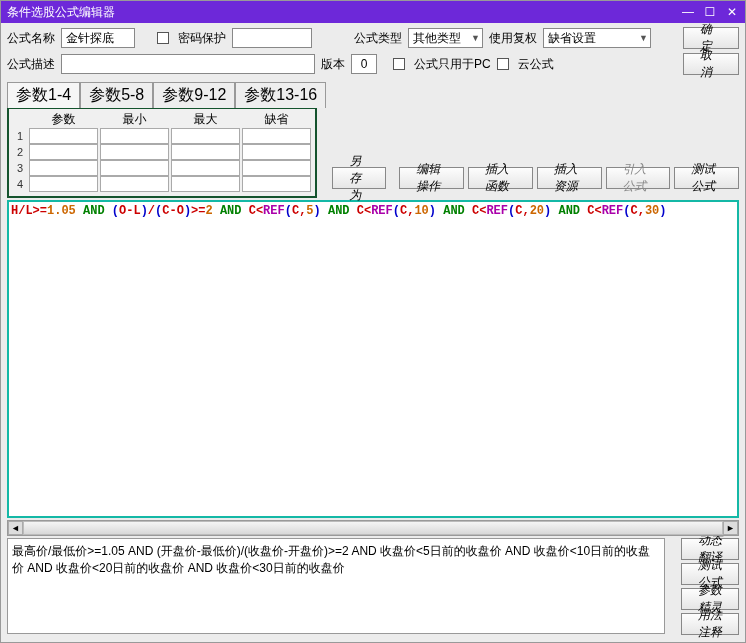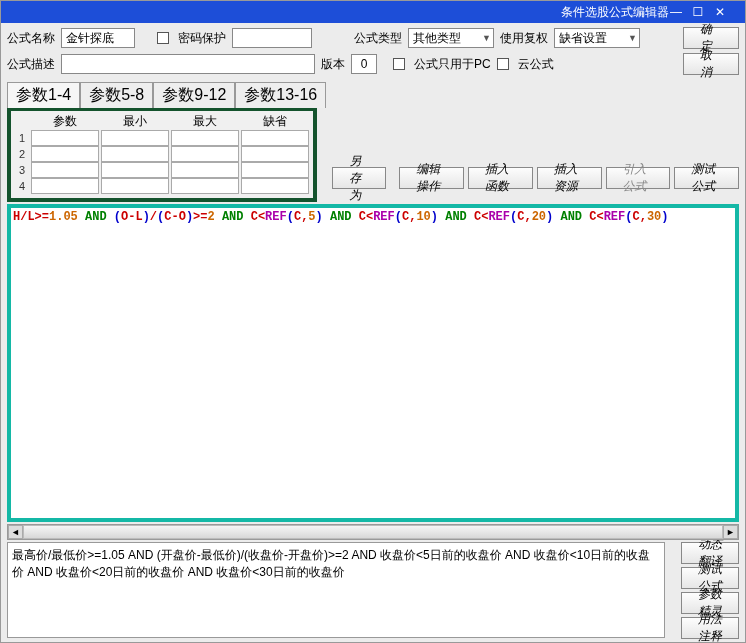--- a/index.html
+++ b/index.html
@@ -7,27 +7,27 @@
     margin: 0;
     font-family: "Microsoft YaHei", "SimSun", sans-serif;
     font-size: 12px;
     background: #ececec;
     width: 746px;
     height: 643px;
     overflow: hidden;
     border: 1px solid #999;
   }
   .titlebar {
-    background: #1d4ed8;
+    background: #6d28d9;
     color: #fff;
     height: 22px;
     display: flex;
     align-items: center;
-    padding: 0 18px;
-    justify-content: flex-end;
+    padding: 0 6px;
+    justify-content: space-between;
   }
   .titlebar .title { font-size: 12px; }
   .titlebar .controls { display: flex; gap: 8px; }
   .titlebar .ctrl { width: 14px; height: 14px; display: flex; align-items: center; justify-content: center; font-size: 12px; cursor: default; }
   .form-area { padding: 4px 6px 2px 6px; display: flex; flex-direction: column; gap: 4px; }
   .row { display: flex; align-items: center; gap: 6px; }
   .label { white-space: nowrap; }
   input[type=text] { height: 20px; border: 1px solid #888; background: #fff; padding: 0 4px; font-size: 12px; }
   .btn {
     height: 22px;
@@ -60,34 +60,34 @@
     border: 1px solid #999;
     border-bottom: none;
     padding: 2px 8px;
     font-size: 16px;
     background: #eee;
     position: relative;
     top: 1px;
   }
   .tab.active { background: #f6f6f6; }
   .param-table {
-    border: 4px solid #14532d;
+    border: 2px solid #14532d;
     background: #f0f0f0;
     padding: 2px 4px 4px 4px;
     width: 310px;
   }
   .param-head, .param-row { display: flex; align-items: center; gap: 2px; }
   .param-head div { flex: 1; text-align: center; font-size: 12px; }
   .param-head .rownum { width: 14px; flex: none; }
   .param-row .rownum { width: 14px; text-align: center; font-size: 11px; color: #333; }
   .param-cell { flex: 1; height: 16px; border: 1px solid #aaa; background: #fff; }
   .mid-row { display: flex; align-items: flex-start; padding: 2px 6px; gap: 6px; }
   .code-area {
     margin: 0 6px;
-    border: 4px solid #14b8a6;
+    border: 2px solid #14b8a6;
     background: #fff;
     height: 318px;
     font-family: "Consolas","Courier New",monospace;
     font-size: 12px;
     white-space: pre;
     overflow: hidden;
     padding: 2px 2px;
   }
   .code-area .kw { color: #008000; font-weight: bold; }
   .code-area .fn { color: #aa00aa; font-weight: bold; }
@@ -136,26 +136,26 @@
 <div class="form-area">
   <div class="row">
     <span class="label">公式名称</span>
     <input type="text" style="width: 74px;" value="金针探底">
     <span style="width:10px"></span>
     <span class="checkbox"></span>
     <span class="label">密码保护</span>
     <input type="text" style="width: 80px;" value="">
     <span style="width:30px"></span>
     <span class="label">公式类型</span>
-    <span class="select" style="width:86px">
+    <span class="select" style="width:75px">
       <span>其他类型</span>
       <span class="arrow">▼</span>
     </span>
     <span class="label">使用复权</span>
-    <span class="select" style="width:86px">
+    <span class="select" style="width:108px">
       <span>缺省设置</span>
       <span class="arrow">▼</span>
     </span>
     <div class="right-col">
       <span class="btn right">确  定</span>
     </div>
   </div>
 
   <div class="row">
     <span class="label">公式描述</span>

